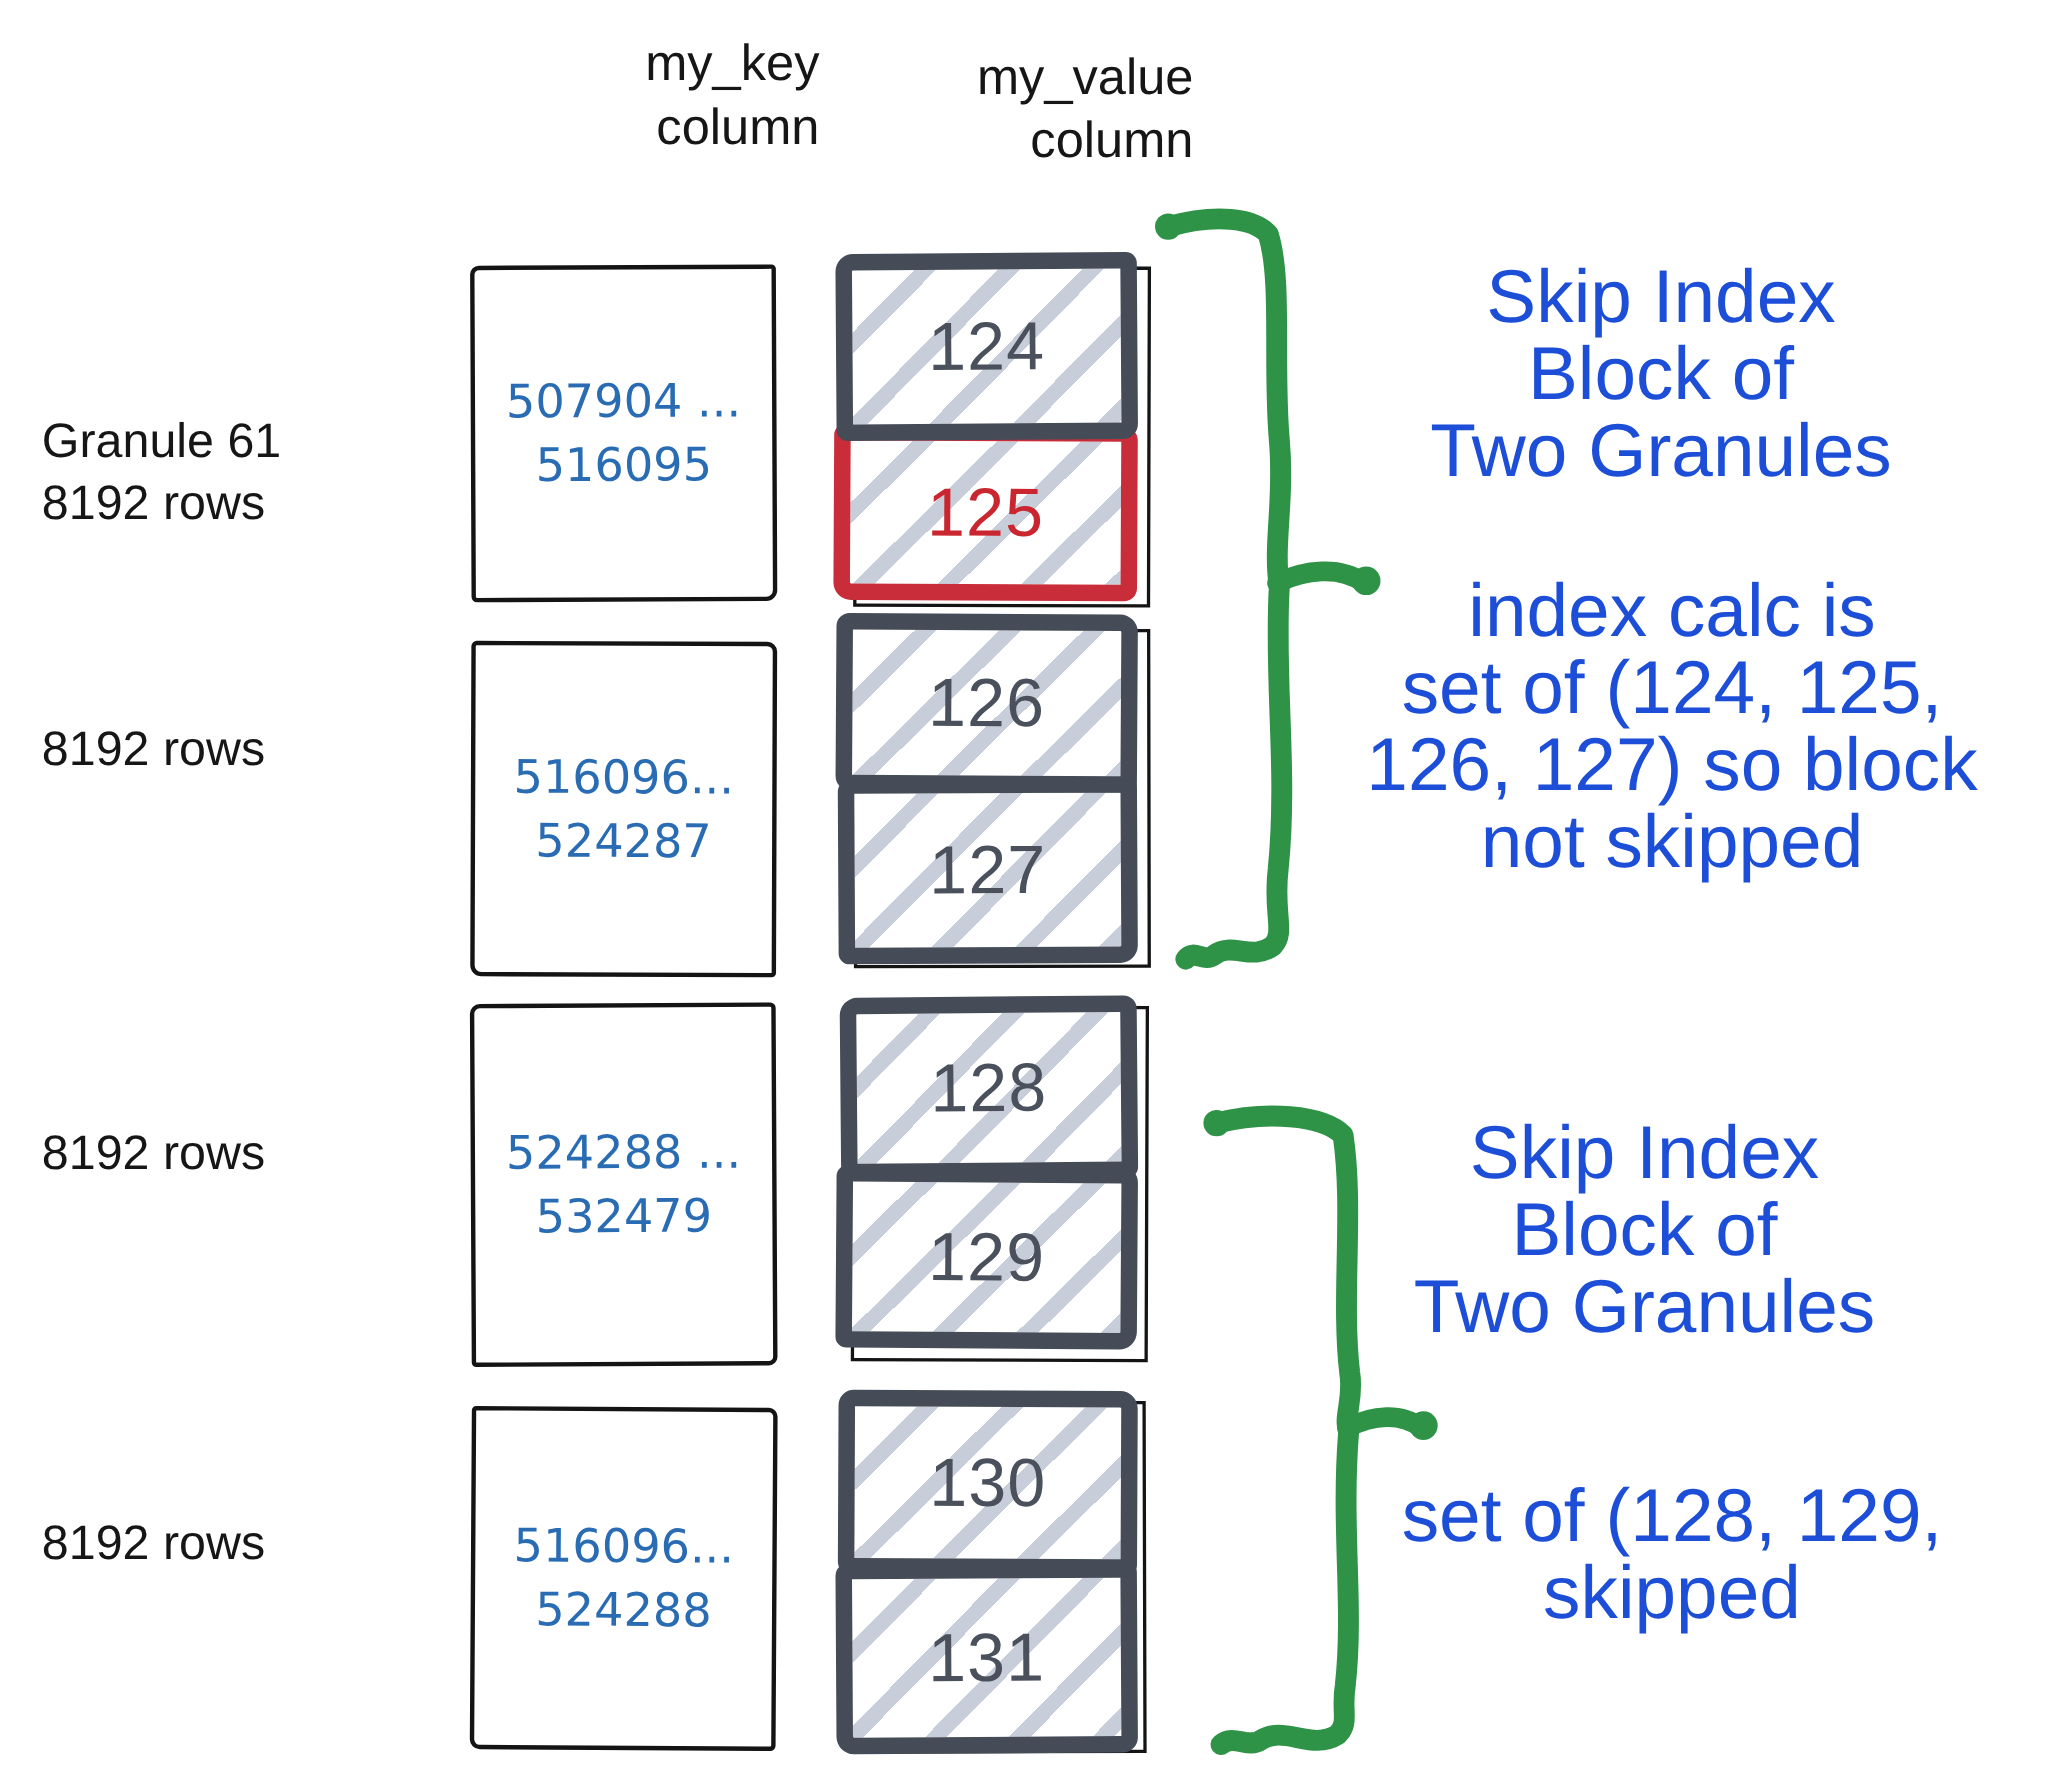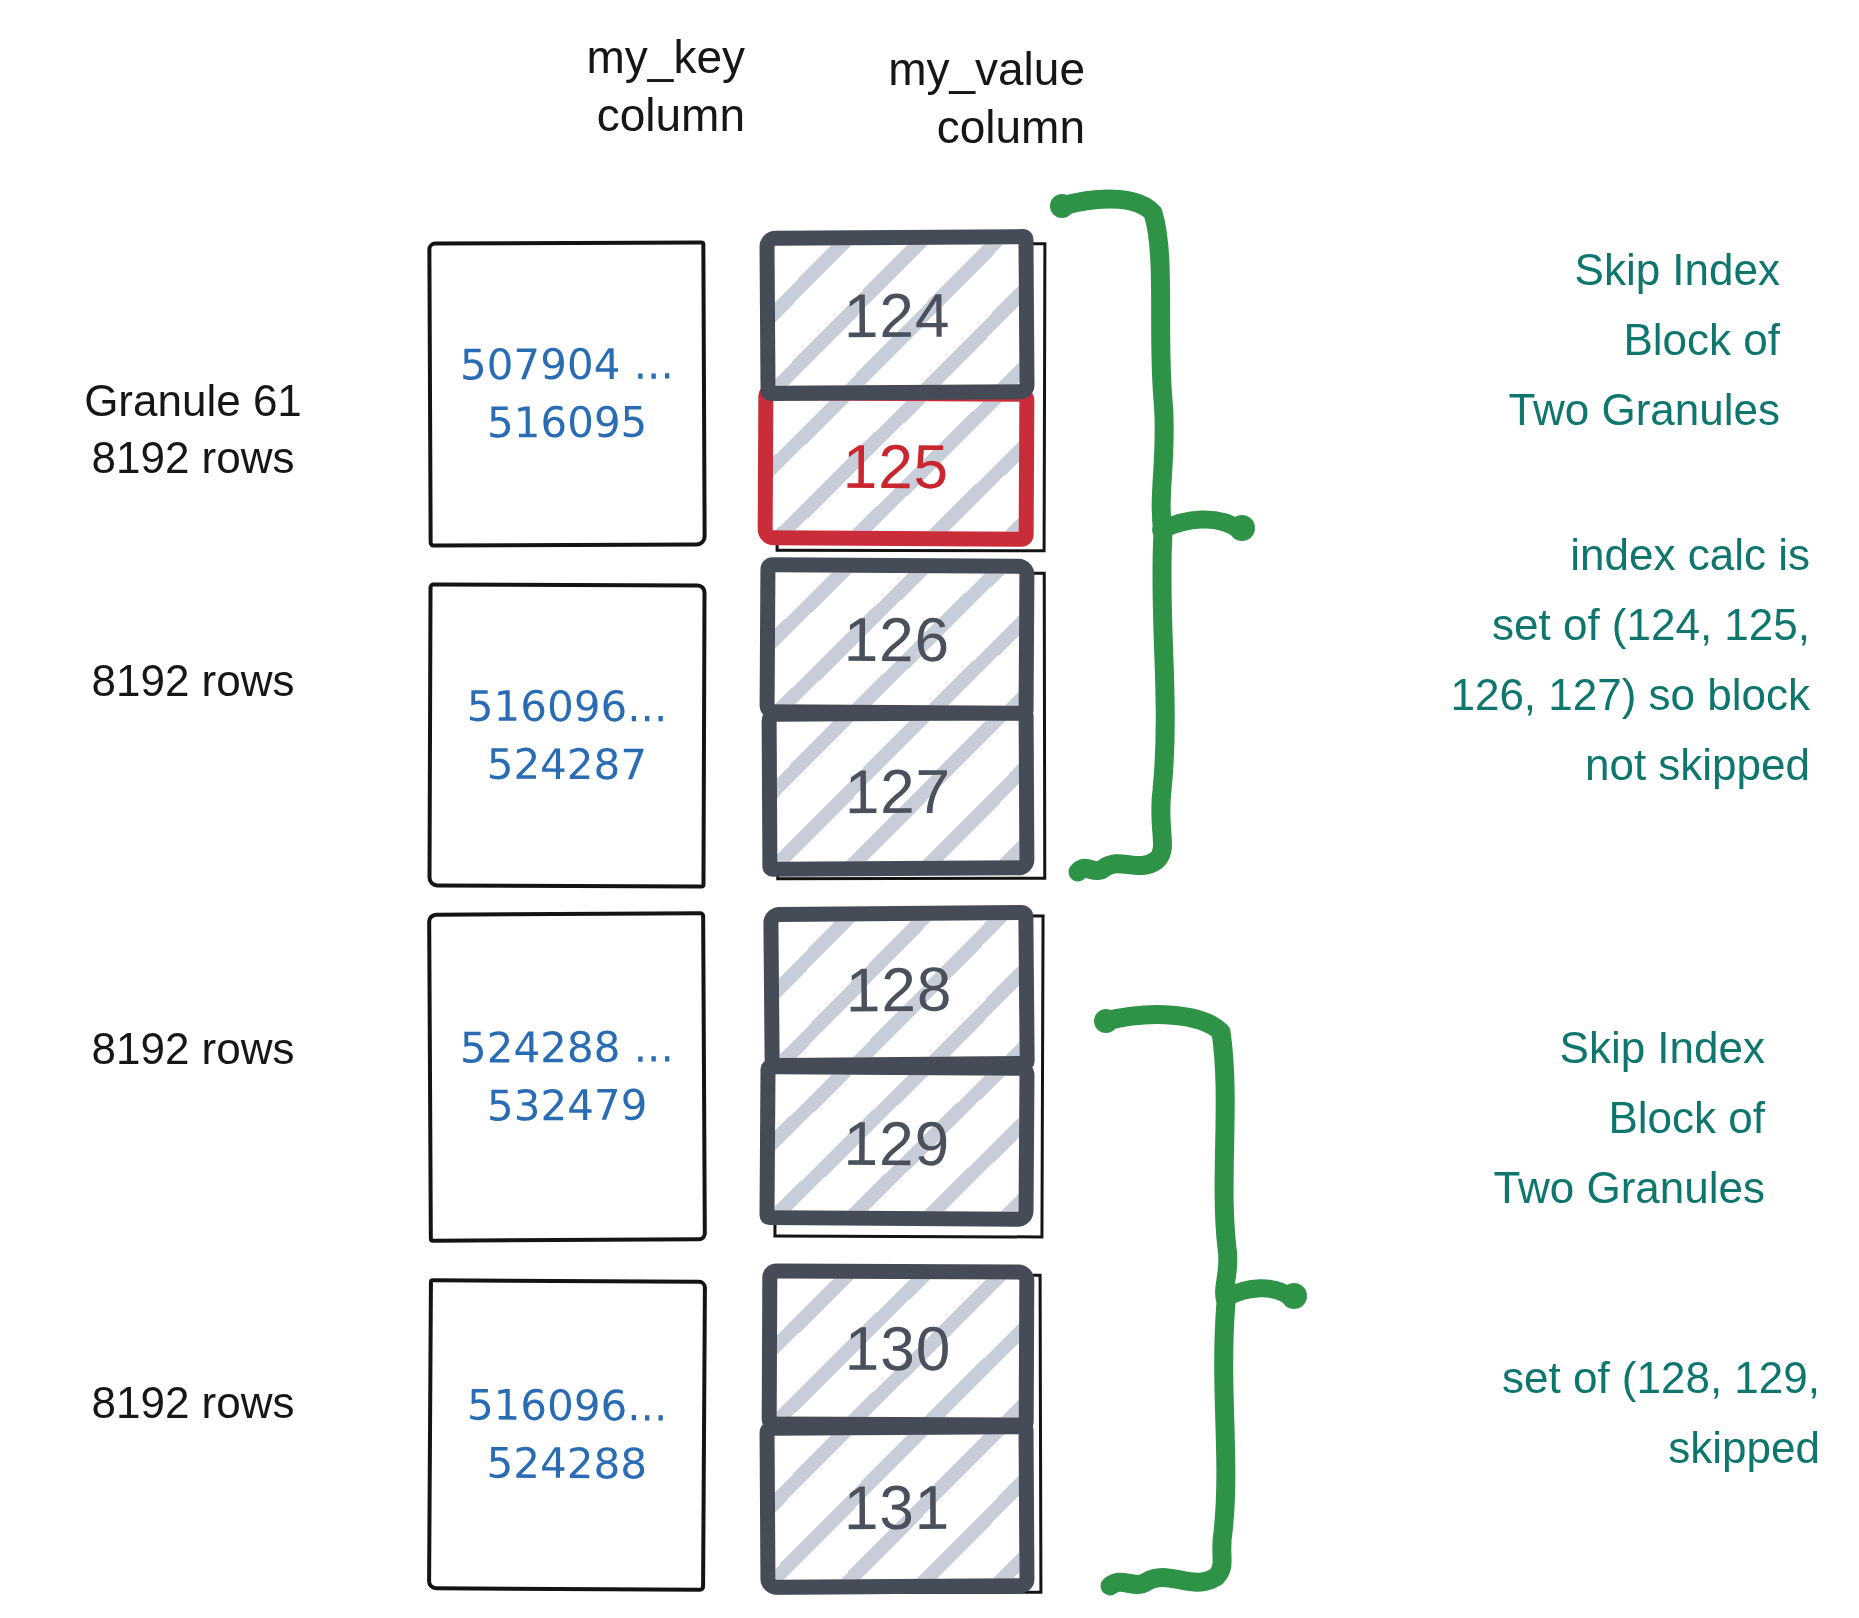--- a/index.html
+++ b/index.html
@@ -5,21 +5,21 @@
   html,body{margin:0;padding:0;background:#ffffff;}
   #canvas{
     position:relative;width:1859px;height:1618px;overflow:hidden;background:#ffffff;
     font-family:"Liberation Sans",sans-serif;
   }
   
   .col-header{position:absolute;text-align:right;font-size:46px;line-height:58px;color:#161616;}
   .key-header{left:385px;top:28px;width:360px;}
   .value-header{left:725px;top:28px;width:360px;margin-top:12px;}
   
-  .glabel{position:absolute;left:38px;width:310px;font-size:44px;line-height:57px;color:#161616;text-align:center;}
+  .glabel{position:absolute;left:38px;width:310px;font-size:44px;line-height:57px;color:#161616;text-align:left;}
   .gl0{top:372px}.gl1{top:652px}.gl2{top:1020px}.gl3{top:1374px}
   
   .kbox{position:absolute;left:428px;width:278px;border:4px solid #141414;background:#fff;
         box-sizing:border-box;display:flex;flex-direction:column;justify-content:center;align-items:center;}
   .kb0{top:241px;height:306px;border-radius:8px 4px 10px 5px;transform:rotate(-0.25deg)}
   .kb1{top:583px;height:305px;border-radius:5px 9px 4px 10px;transform:rotate(0.2deg)}
   .kb2{top:912px;height:330px;border-radius:9px 5px 8px 4px;transform:rotate(-0.3deg)}
   .kb3{top:1279px;height:312px;border-radius:4px 8px 5px 9px;transform:rotate(0.35deg)}
   .ktext{color:#2a6cb3;font-family:"DejaVu Sans",sans-serif;font-size:42px;line-height:58px;text-align:center;white-space:pre;}
   
@@ -36,21 +36,21 @@
   .v0{left:760px;top:230px;width:274px;height:170px;border-radius:16px 10px 14px 10px;transform:rotate(-0.4deg);z-index:3}
   .v1{left:758px;top:386px;width:276px;height:160px;border-radius:10px 14px 12px 16px;transform:rotate(0.3deg);z-index:2;border-color:#c92d39}
   .v1 .vnum{color:#c9262f}
   .v2{left:760px;top:558px;width:274px;height:162px;border-radius:12px 16px 10px 14px;transform:rotate(0.35deg);z-index:3}
   .v3{left:762px;top:706px;width:272px;height:170px;border-radius:14px 10px 16px 10px;transform:rotate(-0.3deg);z-index:2}
   .v4{left:764px;top:906px;width:270px;height:166px;border-radius:16px 12px 10px 14px;transform:rotate(-0.5deg);z-index:3}
   .v5{left:760px;top:1060px;width:274px;height:166px;border-radius:10px 14px 16px 10px;transform:rotate(0.4deg);z-index:2}
   .v6{left:762px;top:1264px;width:272px;height:168px;border-radius:14px 16px 10px 12px;transform:rotate(0.25deg);z-index:3}
   .v7{left:760px;top:1420px;width:274px;height:174px;border-radius:12px 10px 14px 16px;transform:rotate(-0.35deg);z-index:2}
   
-  .gtext{position:absolute;color:#0f766e;font-size:44px;line-height:70px;text-align:right;}
+  .gtext{position:absolute;color:#1d4ed8;font-size:68px;line-height:70px;text-align:center;}
   .ga1{left:1240px;top:235px;width:540px}
   .gn1{left:1230px;top:520px;width:580px}
   .ga2{left:1225px;top:1013px;width:540px}
   .gn2{left:1220px;top:1343px;width:600px}
   .overlay{position:absolute;left:0;top:0;width:1859px;height:1618px;pointer-events:none;z-index:5}
 </style>
 </head>
 <body>
 
 <div id="canvas">

